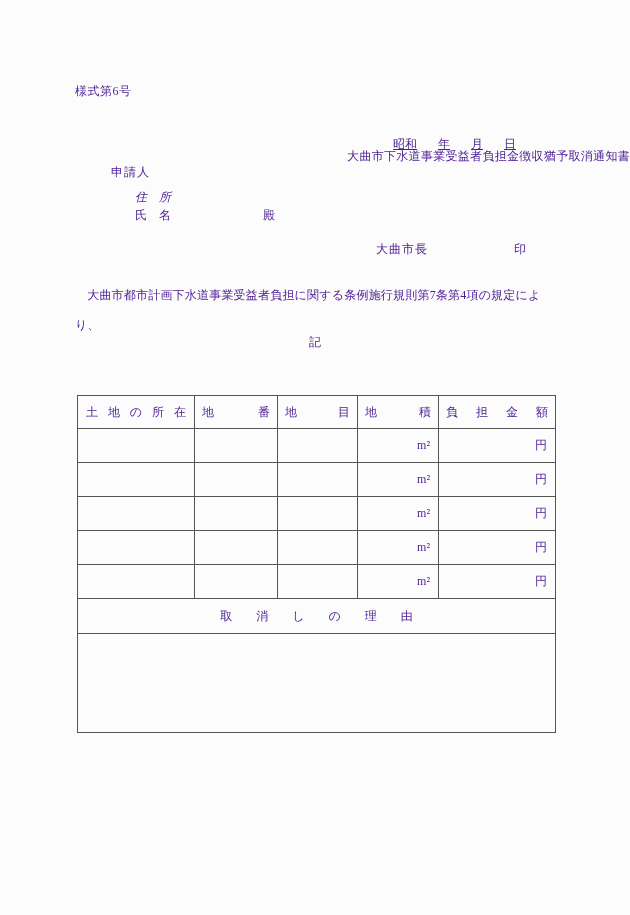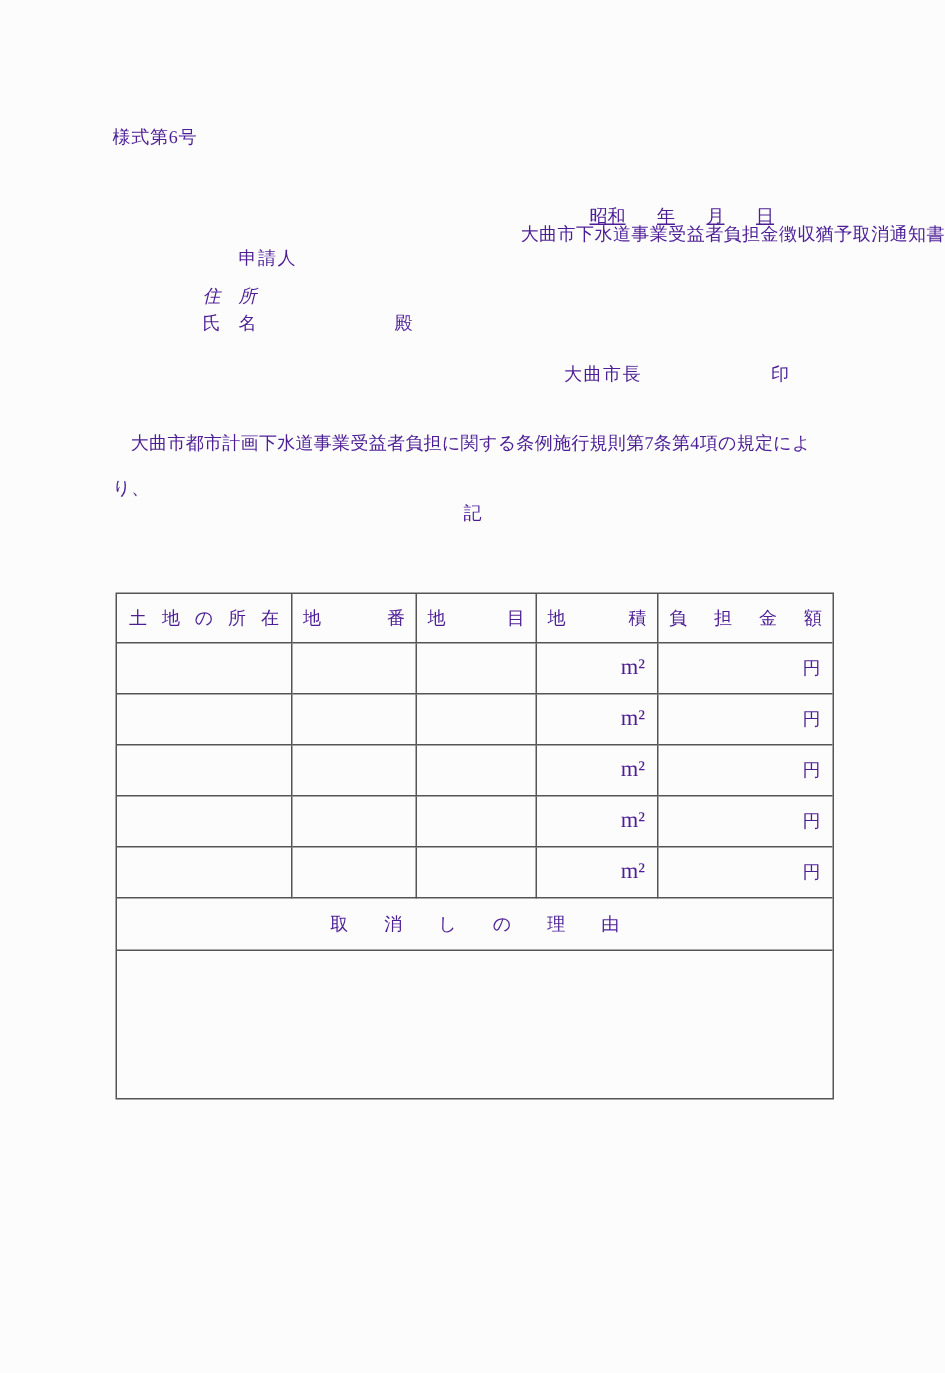--- a/index.html
+++ b/index.html
@@ -11,21 +11,21 @@
     background:#fcfcfc;
     font-family:"Liberation Serif","DejaVu Serif",serif;
     font-size:12px;
     color:#4c1d95;
     overflow:hidden;
   }
   .abs{position:absolute;}
   .form-number{left:75px;top:83px;letter-spacing:0.5px;}
   .doc-title{left:0;top:104px;width:630px;text-align:right;letter-spacing:0.3px;margin-top:44px;}
   .date-line{left:393px;top:136px;display:flex;gap:21px;text-decoration:underline;}
-  .applicant-label{left:111px;top:164px;letter-spacing:1px;margin-left:48px;}
+  .applicant-label{left:111px;top:164px;letter-spacing:1px;}
   .address-label{left:135px;top:189px;font-style:italic;}
   .name-label{left:135px;top:207px;text-align:right;}
   .honorific{left:263px;top:207px;}
   .mayor-label{left:376px;top:241px;letter-spacing:1px;}
   .seal-label{left:514px;top:241px;}
   .body-text{left:75px;top:280px;width:482px;line-height:30px;letter-spacing:0.2px;}
   .record-marker{left:0;top:334px;width:630px;text-align:center;}
   .grid-table{
     left:77px;top:395px;
     width:477px;
@@ -42,21 +42,21 @@
     display:flex;
     align-items:center;
     overflow:hidden;
   }
   .cell.last-col{border-right:none;}
   .cell.last-row{border-bottom:none;}
   .cell.span-all{grid-column:1 / -1;}
   .head-cell{justify-content:space-between;padding:0 7px;}
   .head-cell.first{padding:0 8px;}
   .unit-cell{justify-content:flex-end;padding-right:8px;}
-  .unit-area{font-size:15px;}
+  .unit-area{font-size:12px;}
   .unit-yen{font-size:12px;}
   .reason-cell{justify-content:center;gap:24px;}
 </style>
 </head>
 <body>
 
 <div class="page">
 
   <div class="abs form-number">様式第6号</div>
 

